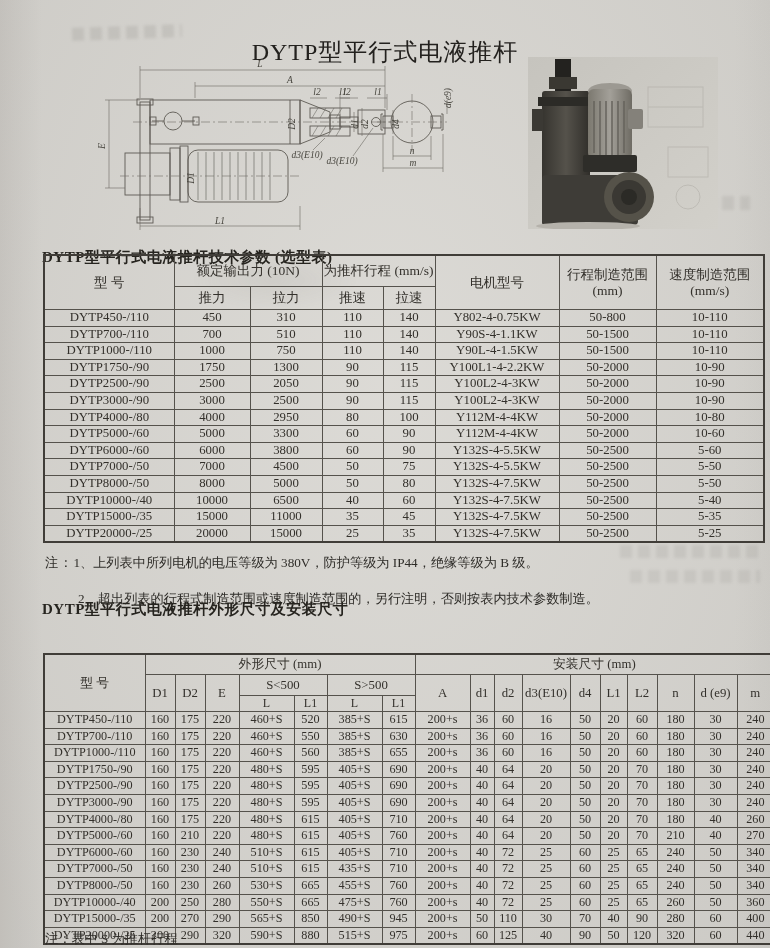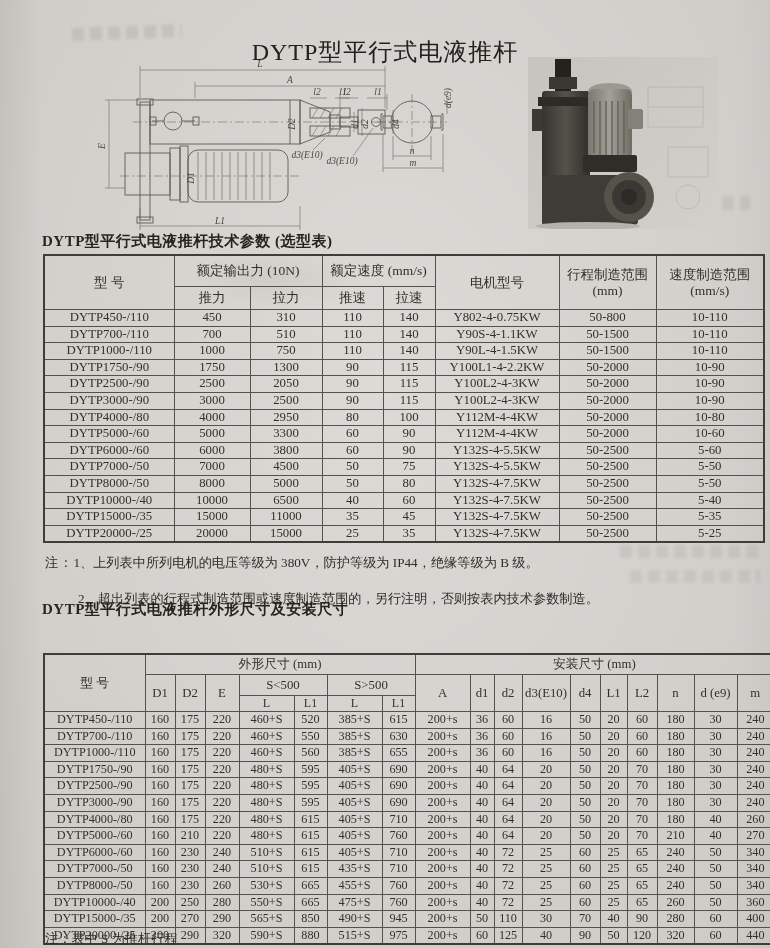--- a/index.html
+++ b/index.html
@@ -234,38 +234,38 @@
       <line x1="84" y1="44" x2="84" y2="98"></line>
     <line x1="90" y1="44" x2="90" y2="98"></line>
       <line x1="96" y1="44" x2="96" y2="96"></line>
   </g>
   <rect x="100" y="52" width="15" height="20" rx="2" fill="#84817a"></rect>
 
   <rect x="55" y="98" width="54" height="17" rx="2" fill="#2e2d29"></rect>
   <ellipse cx="60" cy="169" rx="52" ry="4" fill="#b5b2ab"></ellipse>
 </svg>
 
-<div class="section-title" style="top:232px;">DYTP型平行式电液推杆技术参数 (选型表)</div>
+<div class="section-title" style="top:248px;">DYTP型平行式电液推杆技术参数 (选型表)</div>
 
 <table class="doc" id="spec-table" style="left:43px;top:254px;width:720px;">
   <colgroup>
     <col style="width:130px">
       <col style="width:76px">
       <col style="width:72px">
     <col style="width:61px">
       <col style="width:52px">
       <col style="width:124px">
     <col style="width:97px">
       <col style="width:108px">
   </colgroup>
   <thead>
     <tr class="hrow1">
       <th rowspan="2">型 号</th>
       <th colspan="2">额定输出力 (10N)</th>
-      <th colspan="2">额定速度 (mm/s)</th>
+      <th colspan="2">为推杆行程 (mm/s)</th>
       <th rowspan="2">电机型号</th>
       <th rowspan="2" class="two-line"><span>行程制造范围</span><br><span>(mm)</span></th>
       <th rowspan="2" class="two-line"><span>速度制造范围</span><br><span>(mm/s)</span></th>
     </tr>
     <tr class="hrow2">
       <th>推力</th>
       <th>拉力</th>
       <th>推速</th>
       <th>拉速</th>
     </tr>

